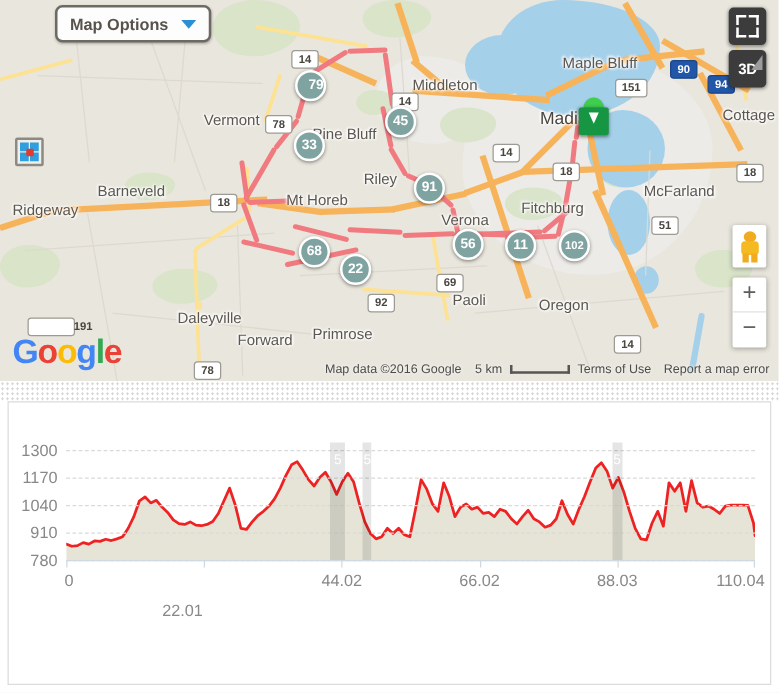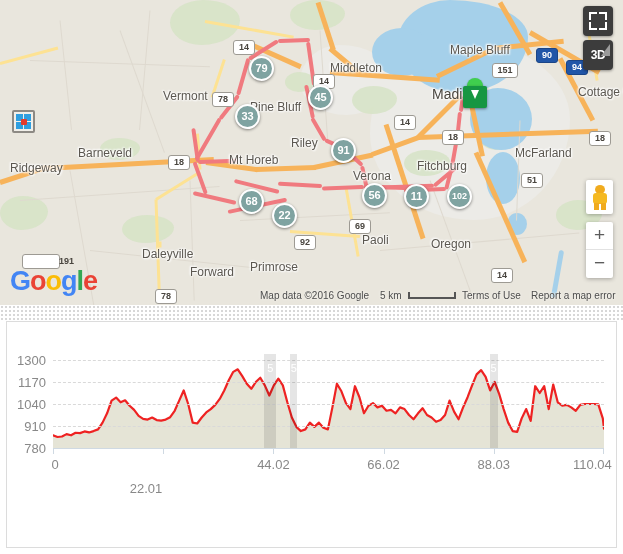--- a/index.html
+++ b/index.html
@@ -271,21 +271,21 @@
         <div class="shield" style="left:349px;top:219px;">69</div>
         <div class="shield" style="left:294px;top:235px;">92</div>
         <div class="shield" style="left:22px;top:254px;width:26px;padding-left:36px;">191</div>
         <div class="shield" style="left:155px;top:289px;">78</div>
         <div class="shield" style="left:491px;top:268px;">14</div>
         <div class="shield iwrap" style="left:536px;top:48px;">90</div>
         <div class="shield iwrap" style="left:566px;top:60px;">94</div>
       </div>
 
       <div>
-        <div class="mile" style="left:249px;top:56px;">79</div>
+        <div class="mile" style="left:236px;top:56px;text-align:right;">79</div>
         <div class="mile" style="left:235px;top:104px;">33</div>
         <div class="mile" style="left:308px;top:85px;">45</div>
         <div class="mile" style="left:331px;top:138px;">91</div>
         <div class="mile" style="left:239px;top:189px;">68</div>
         <div class="mile" style="left:272px;top:203px;">22</div>
         <div class="mile" style="left:362px;top:183px;">56</div>
         <div class="mile" style="left:404px;top:184px;">11</div>
         <div class="mile" style="left:447px;top:184px;font-size:9px;">102</div>
       </div>
 
@@ -298,20 +298,24 @@
         <i class="g1">G</i><i class="g2">o</i><i class="g3">o</i><i class="g4">g</i><i class="g5">l</i><i class="g6">e</i>
       </div>
 
       <div class="attrib" style="left:260px;">Map data ©2016 Google</div>
       <div class="attrib" style="left:380px;">5 km</div>
       <div class="scalebar"></div>
       <div class="attrib" style="left:462px;">Terms of Use</div>
       <div class="attrib" style="left:531px;">Report a map error</div>
     </div>
 
+    <div class="map-options">
+      <span>Map Options</span>
+      <span class="caret"></span>
+    </div>
 
     <div class="ctr-btn">
       <i></i>
       <i></i>
       <i></i>
       <i></i>
       <span class="dot"></span>
     </div>
 
     <div class="fs-btn">

